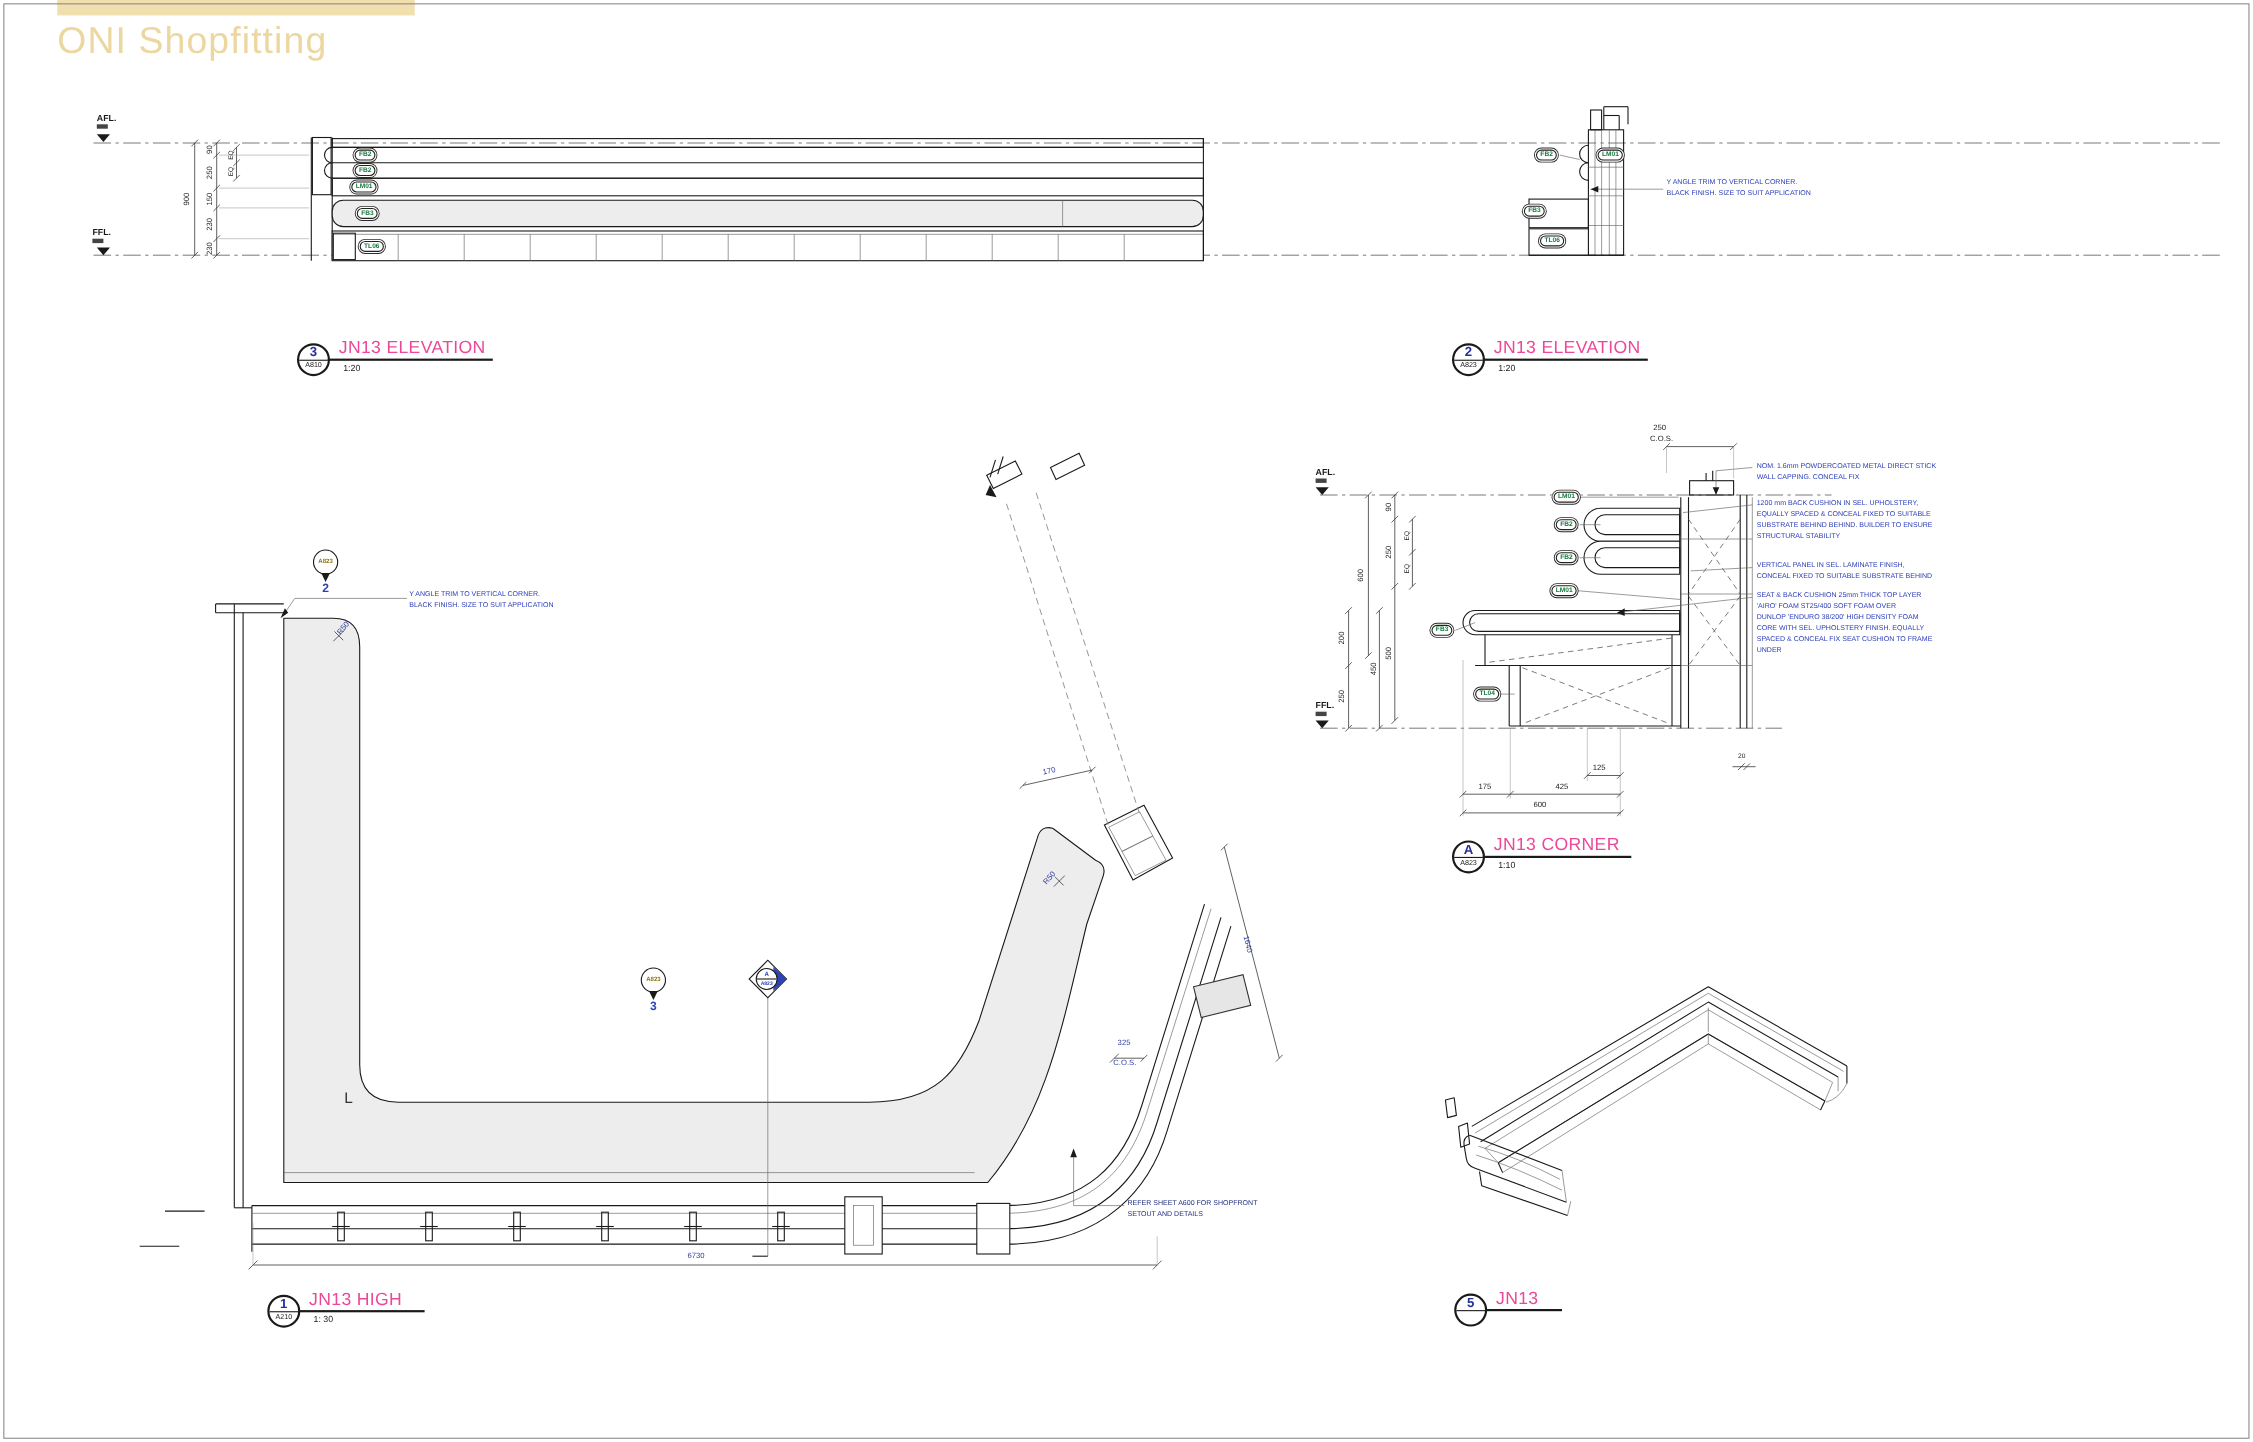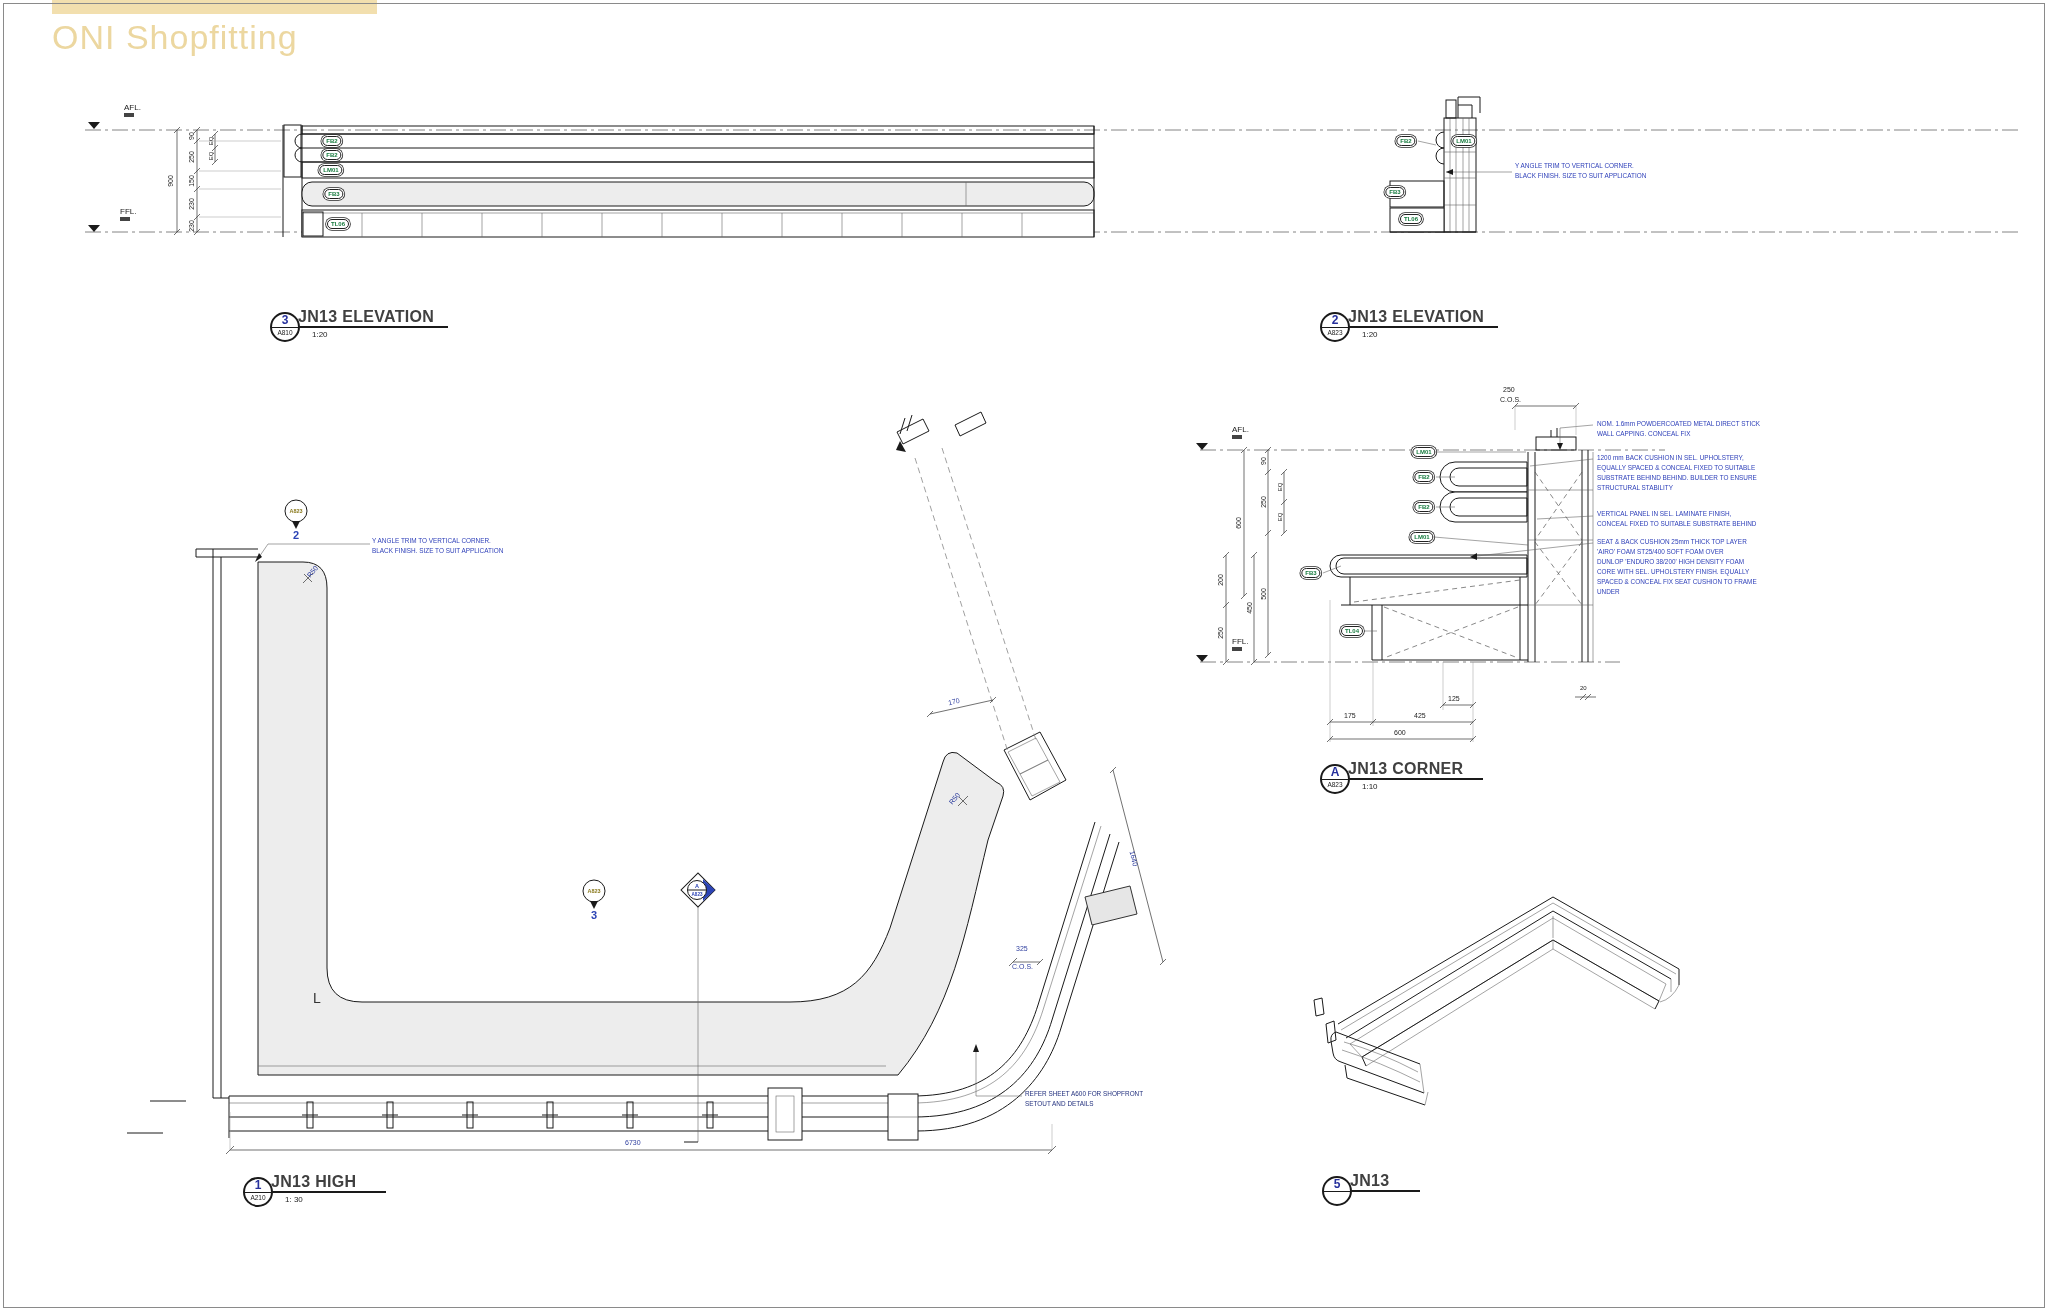--- a/index.html
+++ b/index.html
@@ -11,32 +11,32 @@
   .wm-logo{font-family:"DejaVu Serif",serif;font-size:195px;line-height:1;color:#f0d9a2;letter-spacing:-10px;}
   .wm-bar{background:#f2dfae;height:14px;}
   .wm-tag{font-size:34px;color:#ecd7a0;letter-spacing:1px;}
   
   .vt{position:absolute;width:230px;height:42px;}
   .vt-circle{position:absolute;left:0;top:0;width:30px;height:30px;border:2px solid #1a1a1a;border-radius:50%;
              background:#fff;box-sizing:border-box;text-align:center;}
   .vt-num{font-size:12px;font-weight:bold;color:#26309c;line-height:13px;}
   .vt-sheet{font-size:6.5px;color:#222;border-top:1.5px solid #1a1a1a;line-height:10px;}
   .vt-line{position:absolute;left:28px;top:14px;height:2.4px;background:#1a1a1a;}
-  .vt-title{position:absolute;left:28px;top:-4px;font-size:16px;font-weight:bold;color:#404040;white-space:nowrap;letter-spacing:.3px;}
+  .vt-title{position:absolute;left:38px;top:-4px;font-size:16px;font-weight:normal;color:#ec4899;white-space:nowrap;letter-spacing:.3px;}
   .vt-scale{position:absolute;left:42px;top:18px;font-size:8px;color:#222;}
   
   .tag{position:absolute;transform:translate(-50%,-50%);border:1px solid #222;border-radius:5px;background:#fff;
        color:#157a3d;font-size:6px;font-weight:bold;padding:1px 3px;line-height:1;white-space:nowrap;
        box-shadow:0 0 0 1px #fff,0 0 0 1.8px #2a2a2a;}
   
   .dim{position:absolute;font-size:7px;color:#222;white-space:nowrap;}
   .dimb{color:#2f3f9f;}
   .rot{transform:translate(-50%,-50%) rotate(-90deg);}
   .ann{position:absolute;font-size:6.4px;line-height:1.55;color:#2b3db8;white-space:pre-line;}
-  .lvl{position:absolute;font-size:8px;font-weight:normal;color:#1a1a1a;line-height:1.05;margin-left:36px;}
+  .lvl{position:absolute;font-size:8px;font-weight:bold;color:#1a1a1a;line-height:1.05;}
   .lvl .bx{width:10px;height:4px;background:#444;margin:1px 0;}
   .balloon-ref{position:absolute;font-size:5.5px;font-weight:bold;color:#8a7a1e;transform:translate(-50%,-50%);white-space:nowrap;}
   .balloon-num{position:absolute;font-size:11px;font-weight:bold;color:#2b43b5;transform:translate(-50%,0);}
   .cut-a{position:absolute;font-size:5.5px;font-weight:bold;color:#2b43b5;transform:translate(-50%,-50%);}
   .cut-s{position:absolute;font-size:4.6px;font-weight:bold;color:#2b43b5;transform:translate(-50%,-50%);}
   .biglabel{position:absolute;font-size:14px;color:#333;}
   
   svg line, svg path, svg rect, svg polyline, svg polygon, svg circle{stroke:#1a1a1a;fill:none;stroke-width:1;}
   .thin{stroke:#666;stroke-width:.6;}
   .xthin{stroke:#999;stroke-width:.5;}

